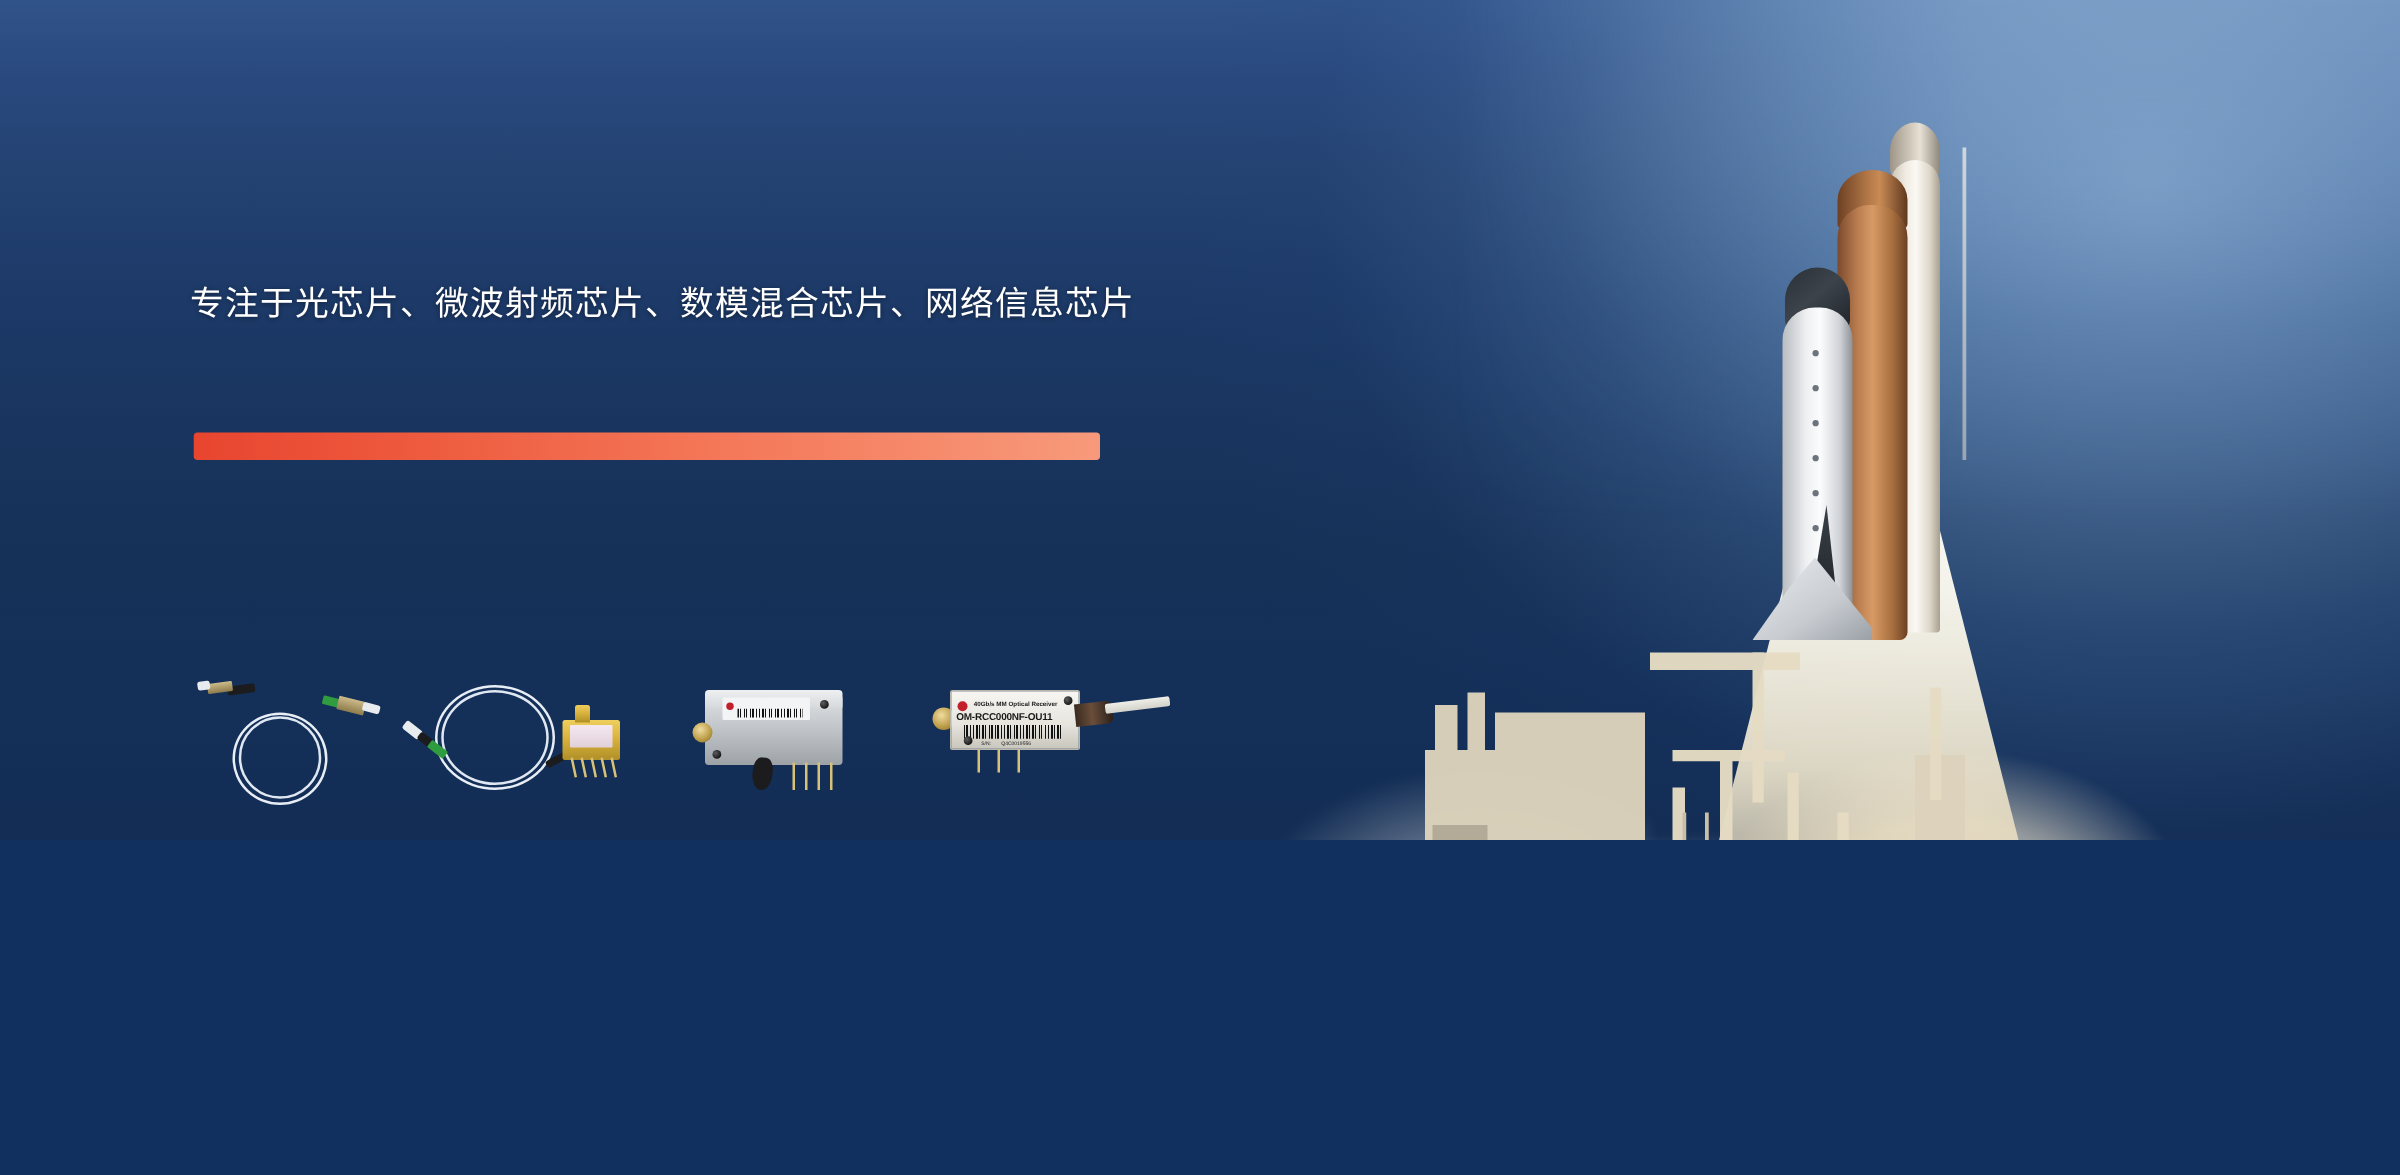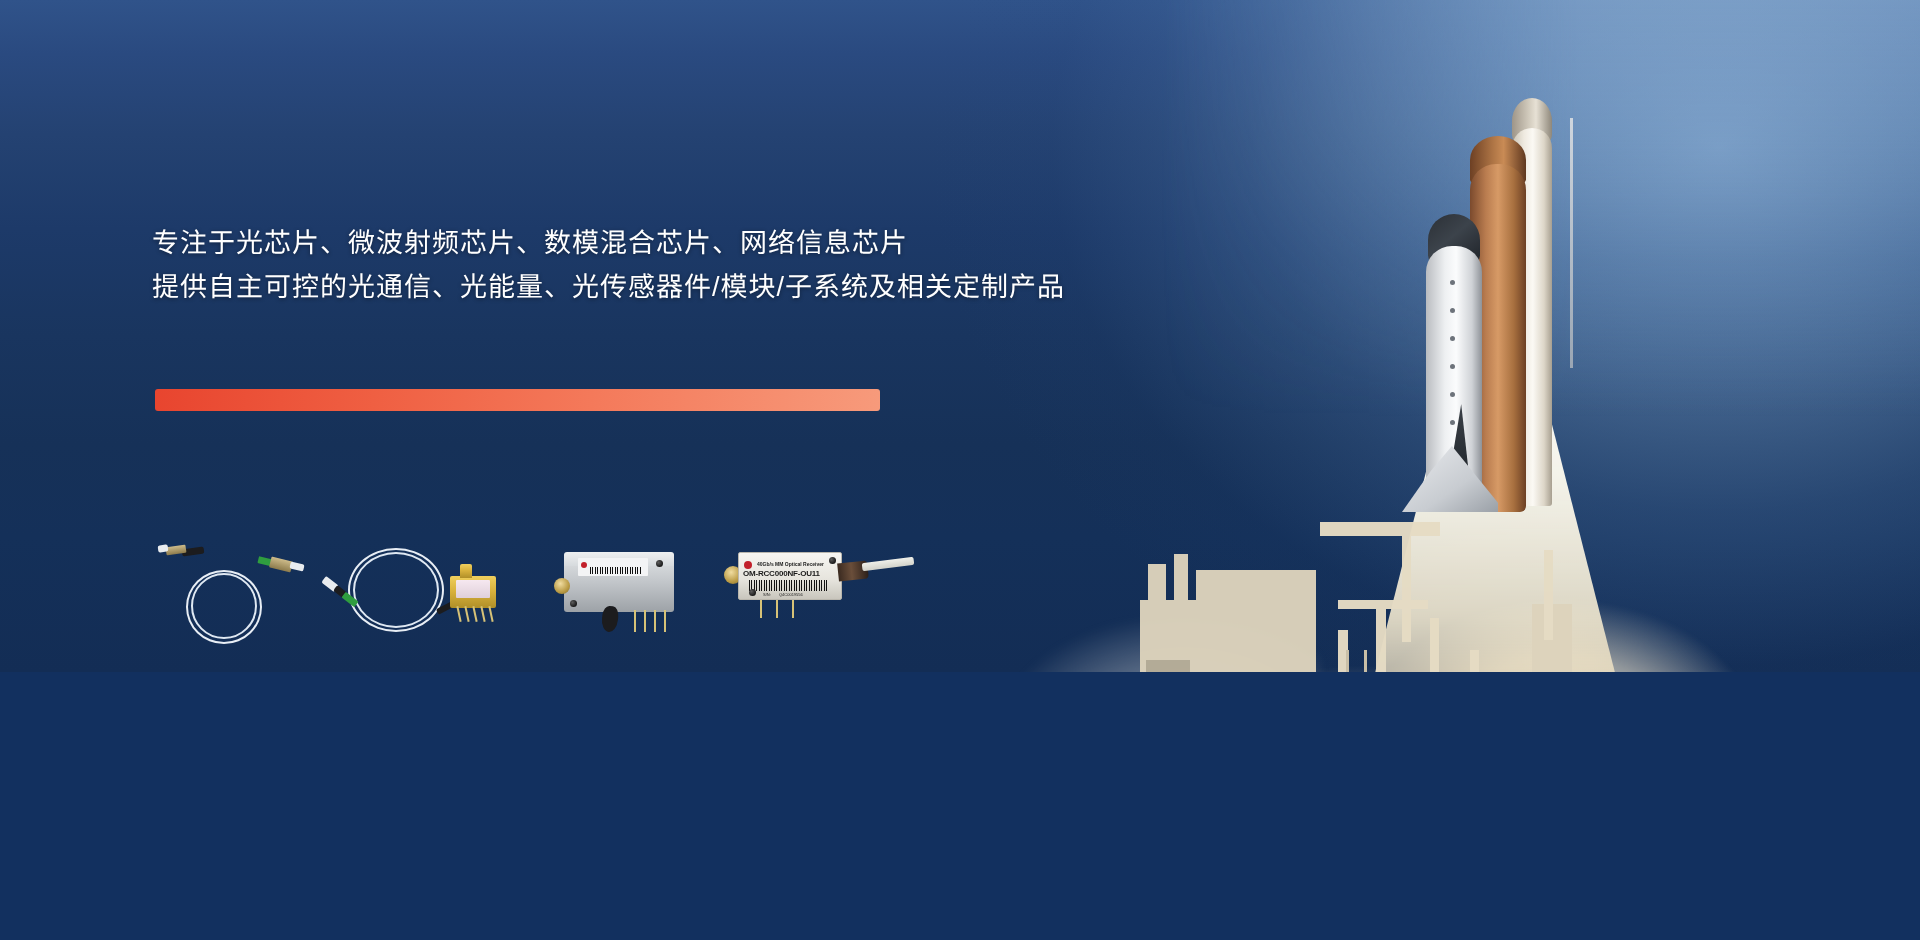--- a/index.html
+++ b/index.html
@@ -349,21 +349,20 @@
       <div class="port-dot" style="left:24px;top:118px;"></div>
       <div class="port-dot" style="left:24px;top:146px;"></div>
       <div class="port-dot" style="left:24px;top:174px;"></div>
     </div>
     <div class="orb-tail"></div>
     <div class="orb-wing"></div>
   </div>
 
   <div class="content">
     <div class="sub">专注于光芯片、微波射频芯片、数模混合芯片、网络信息芯片</div>
-    <div class="sub">提供自主可控的光通信、光能量、光传感器件/模块/子系统及相关定制产品</div>
     <div class="headline-wrap">
       <div class="hl-bar"></div>
     </div>
   </div>
 
   <div class="products">
 
     <div class="prod" style="left:0px;top:0px;width:160px;height:110px;">
       <div class="fiber-loop" style="left:36px;top:30px;width:76px;height:74px;"></div>
       <div class="fiber-loop thin" style="left:41px;top:33px;width:66px;height:66px;"></div>
@@ -402,21 +401,21 @@
       <div class="sma" style="left:4px;top:34px;width:16px;height:16px;"></div>
       <div class="screw" style="left:20px;top:56px;"></div>
       <div class="screw" style="left:106px;top:16px;"></div>
       <div class="boot" style="left:52px;top:62px;width:16px;height:26px;border-radius:40% 40% 50% 50%;transform:rotate(6deg);"></div>
       <div class="pin" style="left:84px;top:66px;height:22px;"></div>
       <div class="pin" style="left:94px;top:66px;height:22px;"></div>
       <div class="pin" style="left:104px;top:66px;height:22px;"></div>
       <div class="pin" style="left:114px;top:66px;height:22px;"></div>
     </div>
 
-    <div class="prod" style="left:570px;top:0px;width:180px;height:112px;">
+    <div class="prod" style="left:592px;top:0px;width:180px;height:112px;">
       <div class="sma" style="left:4px;top:26px;width:18px;height:18px;"></div>
       <div class="recv" style="left:18px;top:12px;width:104px;height:48px;">
         <div class="logo-dot" style="left:5px;top:8px;"></div>
         <div class="recv-txt" style="left:18px;top:8px;font-size:5px;font-weight:bold;">40Gb/s MM Optical Receiver</div>
         <div class="recv-txt" style="left:4px;top:16px;font-size:8px;font-weight:bold;letter-spacing:-0.2px;">OM-RCC000NF-OU11</div>
         <div class="barcode" style="left:10px;top:27px;width:80px;height:11px;"></div>
         <div class="recv-txt" style="left:40px;top:39px;font-size:4px;">Q4C0019556</div>
         <div class="recv-txt" style="left:24px;top:39px;font-size:4px;">S/N:</div>
         <div class="screw" style="left:90px;top:4px;"></div>
         <div class="screw" style="left:10px;top:36px;"></div>

